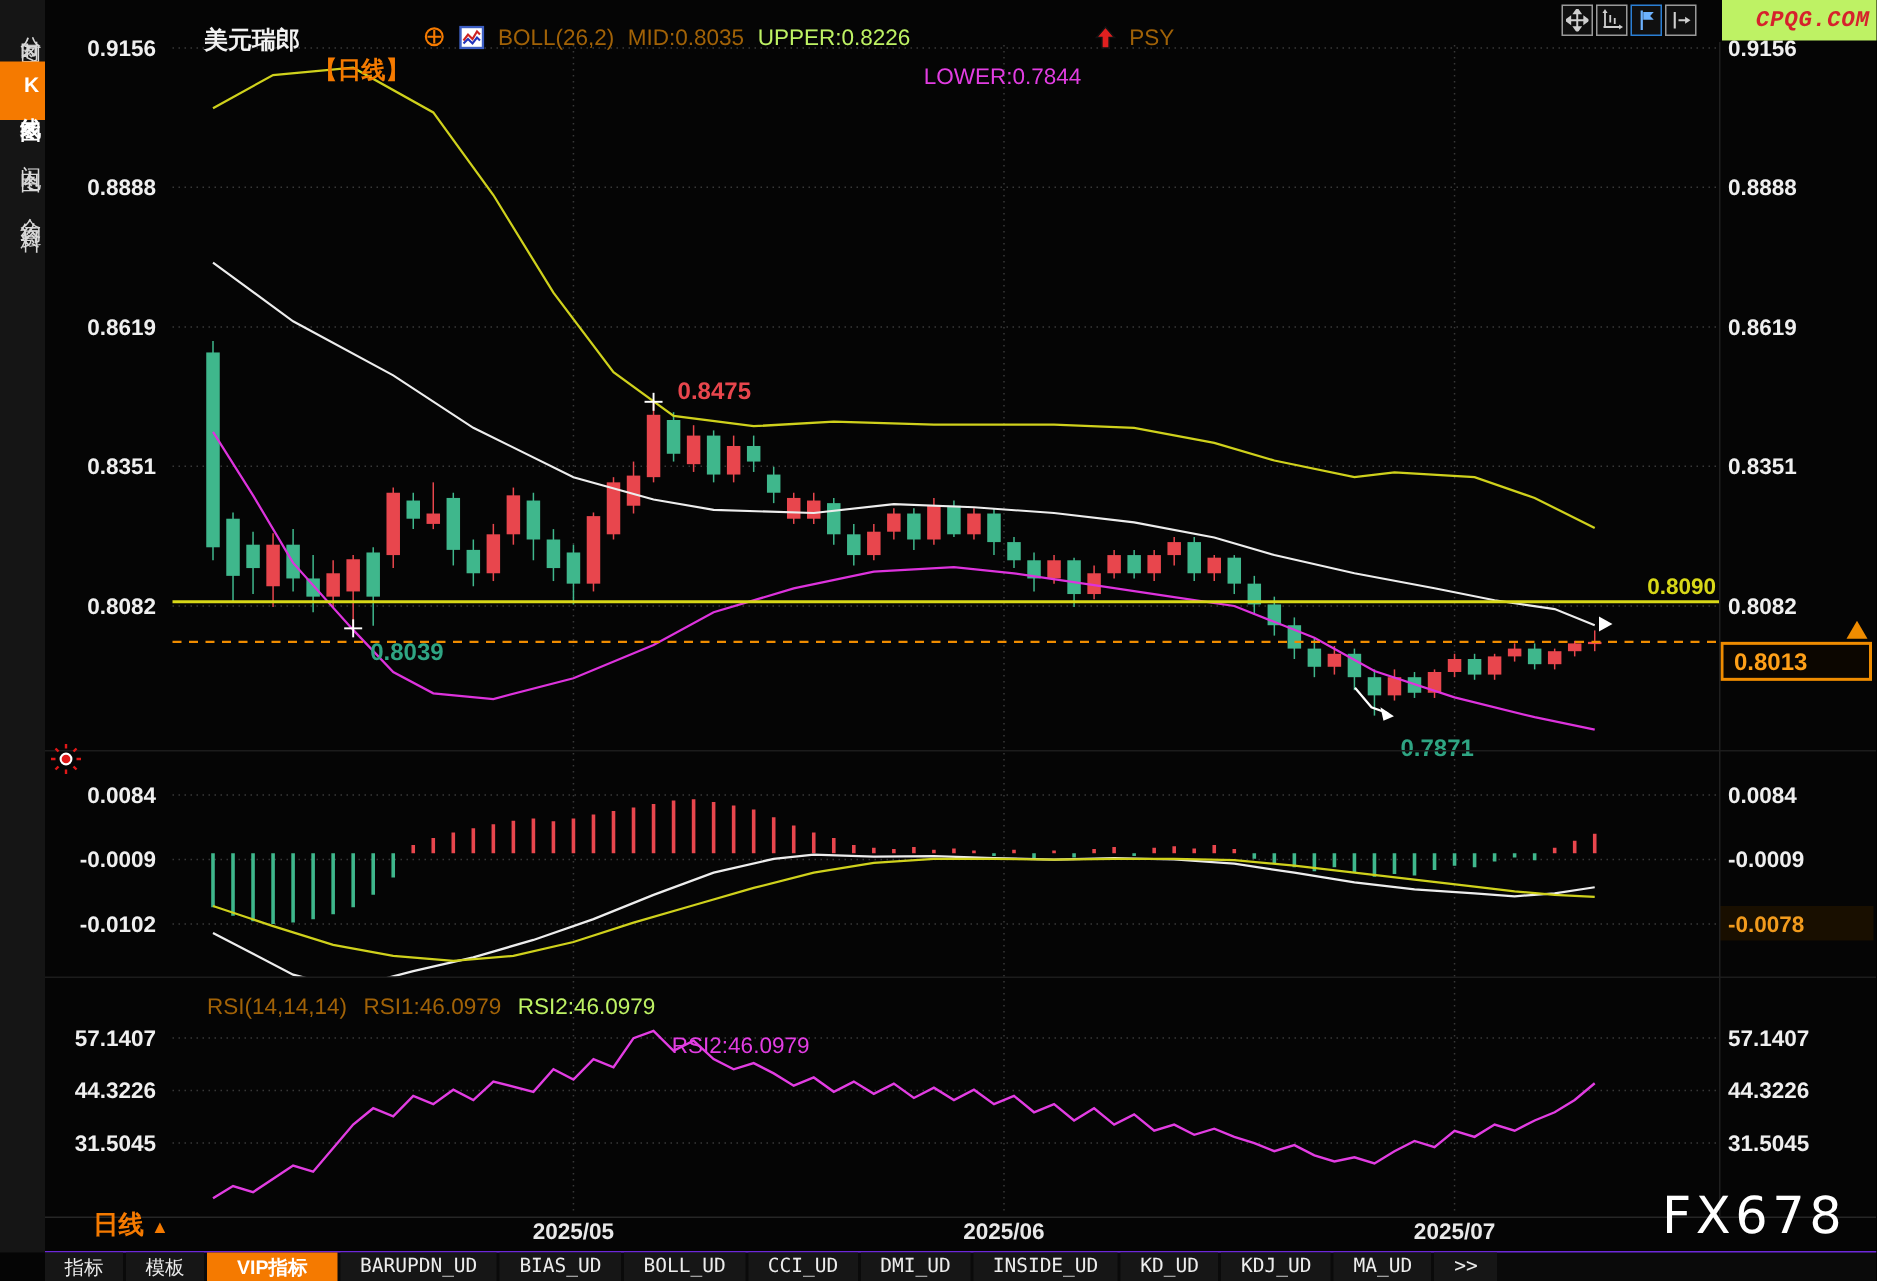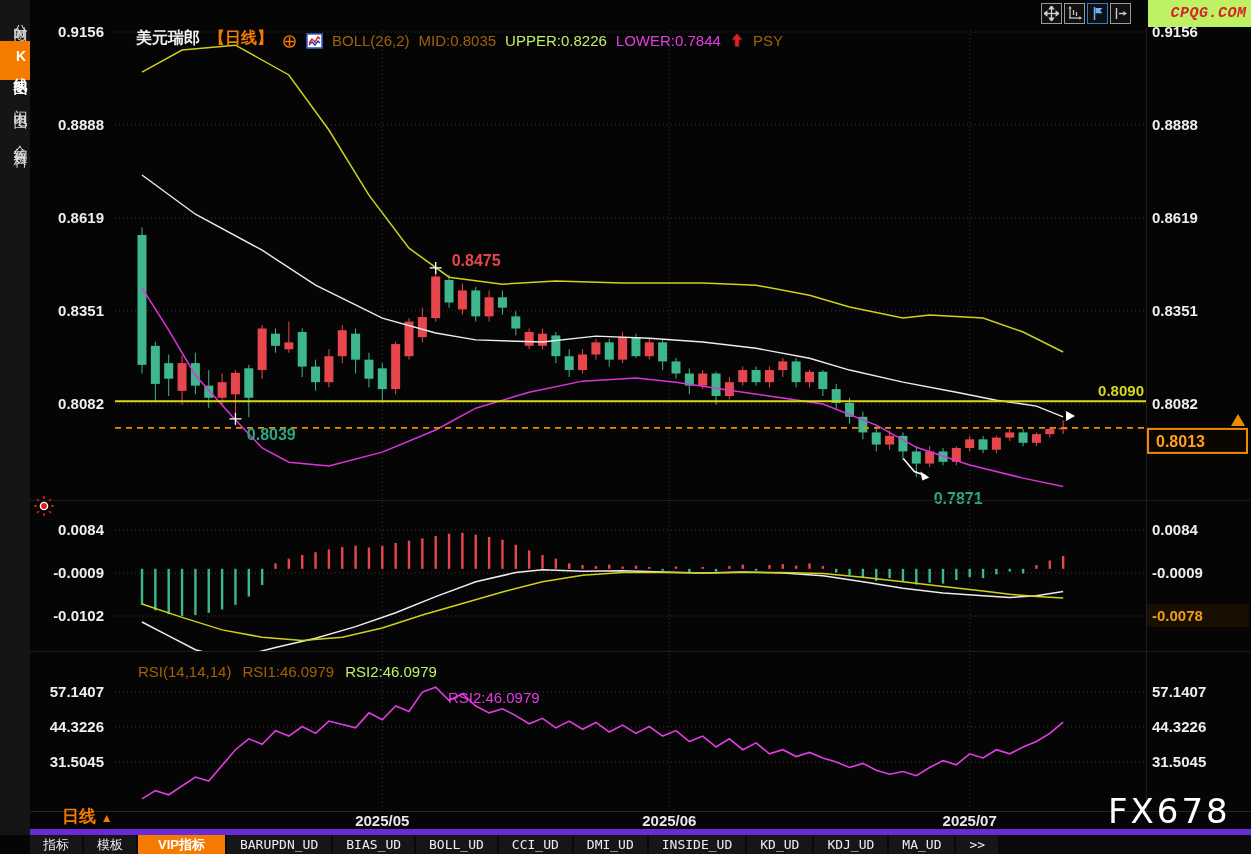--- a/index.html
+++ b/index.html
@@ -4,43 +4,43 @@
 <style>
   html,body{margin:0;padding:0;background:#000;width:1251px;height:854px;overflow:hidden;
     font-family:"Liberation Sans","DejaVu Sans",sans-serif;}
   .app{position:relative;width:1251px;height:854px;background:#050505;}
   #chart-svg{position:absolute;left:0;top:0;z-index:1;}
   .sidebar{position:absolute;left:0;top:0;width:30px;height:835px;background:#151515;z-index:3;
     display:flex;flex-direction:column;align-items:center;padding-top:6px;gap:12px;box-sizing:border-box;}
   .side-tab{writing-mode:vertical-rl;text-orientation:upright;color:#d8d8d8;font-size:14px;
     letter-spacing:3px;padding:7px 0;width:30px;text-align:center;cursor:pointer;}
   .side-tab.active{background:#f57a00;color:#fff;font-weight:bold;}
-  .hdr{position:absolute;left:136px;top:6px;z-index:2;display:flex;align-items:flex-end;gap:9px;
+  .hdr{position:absolute;left:136px;top:17px;z-index:2;display:flex;align-items:flex-start;gap:9px;
     font-size:15px;white-space:nowrap;}
   .hdr .sym{font-size:16px;font-weight:bold;color:#f2f2f2;}
-  .hdr .tag{font-size:16px;font-weight:bold;color:#f57a00;}
+  .hdr .tag{font-size:16px;font-weight:bold;color:#f57a00;margin-top:20px;}
   .c-w{color:#a16207;} .c-y{color:#bef264;} .c-m{color:#e23de2;margin-top:26px;}
   .icon-wrap{display:flex;align-items:center;}
   .toolbar{position:absolute;left:1041px;top:3px;z-index:2;display:flex;gap:2px;}
   .tbtn{width:21px;height:21px;background:#101010;border:1px solid #9a9a9a;display:flex;
     align-items:center;justify-content:center;box-sizing:border-box;cursor:pointer;}
   .tbtn.active{border-color:#2b7fd4;}
   .logo{position:absolute;left:1148px;top:0;width:121px;height:27px;background:#bef264;color:#d6222c;
     font-weight:bold;font-style:italic;font-size:15px;display:flex;align-items:center;
     justify-content:center;z-index:4;letter-spacing:.5px;font-family:Liberation Mono, monospace;}
   .ind-hdr{position:absolute;z-index:2;display:flex;gap:11px;font-size:15px;white-space:nowrap;}
   #macd-hdr{left:138px;top:504px;}
   #rsi-hdr{left:138px;top:663px;}
   .period{position:absolute;left:62px;top:805px;color:#f57a00;font-weight:bold;font-size:17px;z-index:2;}
   .period .tri{font-size:12px;}
   .watermark{position:absolute;left:1108px;top:791px;color:#fff;font-size:34px;
     font-family:"DejaVu Sans",sans-serif;letter-spacing:3px;z-index:2;}
   .alert{position:absolute;left:33px;top:495px;z-index:2;}
   .tabbar{position:absolute;left:30px;right:0;bottom:0;height:19px;background:#0a0a0a;
-    border-top:6px solid #6d28d9;display:flex;z-index:3;}
+    border-top:1px solid #6d28d9;display:flex;z-index:3;}
   .tab{height:19px;line-height:19px;padding:0 13px;margin-right:2px;background:#161616;color:#ececec;
     font-size:13px;cursor:pointer;white-space:nowrap;}
   .tab.mono{font-family:"DejaVu Sans Mono","Liberation Mono",monospace;}
   .tab.active{background:#f57a00;color:#fff;font-weight:bold;padding:0 20px;}
 </style>
 </head>
 <body>
 
 <div class="app">
   <svg id="chart-svg" width="1251" height="854" viewBox="0 0 1251 854">

